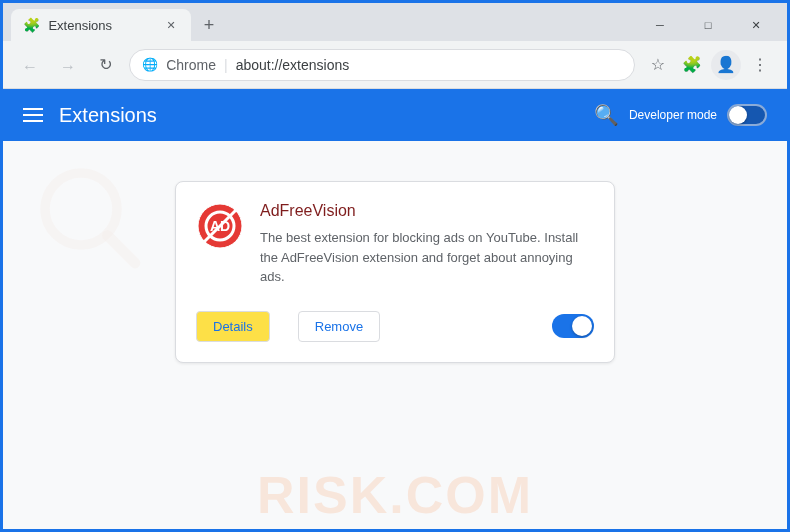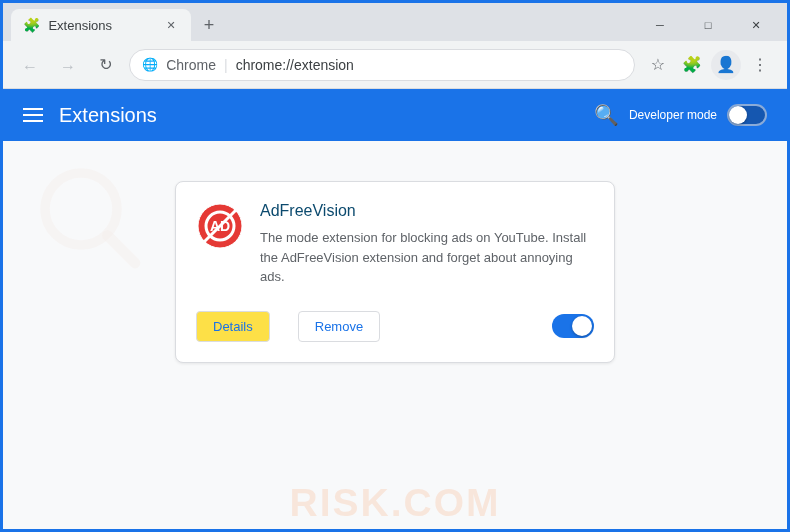--- a/index.html
+++ b/index.html
@@ -237,21 +237,21 @@
       height: calc(532px - 38px - 48px - 52px);
       overflow: hidden;
     }
 
     
     .watermark {
       position: absolute;
       bottom: 10px;
       left: 50%;
       transform: translateX(-50%);
-      font-size: 39px;
+      font-size: 52px;
       font-weight: 900;
       color: rgba(255, 100, 0, 0.12);
       letter-spacing: 2px;
       white-space: nowrap;
       pointer-events: none;
       user-select: none;
     }
     .watermark-icon {
       position: absolute;
       left: 30px;
@@ -284,21 +284,21 @@
       width: 48px;
       height: 48px;
       flex-shrink: 0;
     }
     .ext-info {
       flex: 1;
     }
     .ext-name {
       font-size: 16px;
       font-weight: 500;
-      color: #0c4a6e;
+      color: #7f1d1d;
       margin-bottom: 8px;
     }
     .ext-description {
       font-size: 13px;
       color: #5f6368;
       line-height: 1.5;
     }
     .ext-card-footer {
       display: flex;
       align-items: center;
@@ -373,21 +373,21 @@
   <div class="nav-btn disabled">
     <span>→</span>
   </div>
   <div class="nav-btn">
     <span>↻</span>
   </div>
   <div class="url-bar">
     <span class="url-security-icon">🌐</span>
     <span class="url-chrome-label">Chrome</span>
     <span class="url-separator">|</span>
-    <span class="url-address">chrome://extension</span>
+    <span class="url-address">about://extensions</span>
   </div>
   <div class="toolbar-icons">
     <div class="toolbar-icon">
       <span>☆</span>
     </div>
     <div class="toolbar-icon puzzle">
       <span>🧩</span>
     </div>
     <div class="toolbar-icon user">
       <span>👤</span>
@@ -429,21 +429,21 @@
       <div class="ext-logo">
         <svg viewBox="0 0 48 48" xmlns="http://www.w3.org/2000/svg">
           <circle cx="24" cy="24" r="22" fill="#e53935" stroke="white" stroke-width="1"></circle>
           <circle cx="24" cy="24" r="14" fill="none" stroke="white" stroke-width="3"></circle>
           <text x="24" y="29" text-anchor="middle" fill="white" font-size="14" font-weight="900" font-family="Arial">AD</text>
           <line x1="8" y1="40" x2="40" y2="8" stroke="white" stroke-width="3"></line>
         </svg>
       </div>
       <div class="ext-info">
         <div class="ext-name">AdFreeVision</div>
-        <div class="ext-description">The mode extension for blocking ads on YouTube. Install the AdFreeVision extension and forget about annoying ads.</div>
+        <div class="ext-description">The best extension for blocking ads on YouTube. Install the AdFreeVision extension and forget about annoying ads.</div>
       </div>
     </div>
     <div class="ext-card-footer">
       <button class="btn-details">Details</button>
       <button class="btn-remove">Remove</button>
       <div class="spacer"></div>
       <div class="ext-toggle">
         <div class="ext-toggle-knob"></div>
       </div>
     </div>

